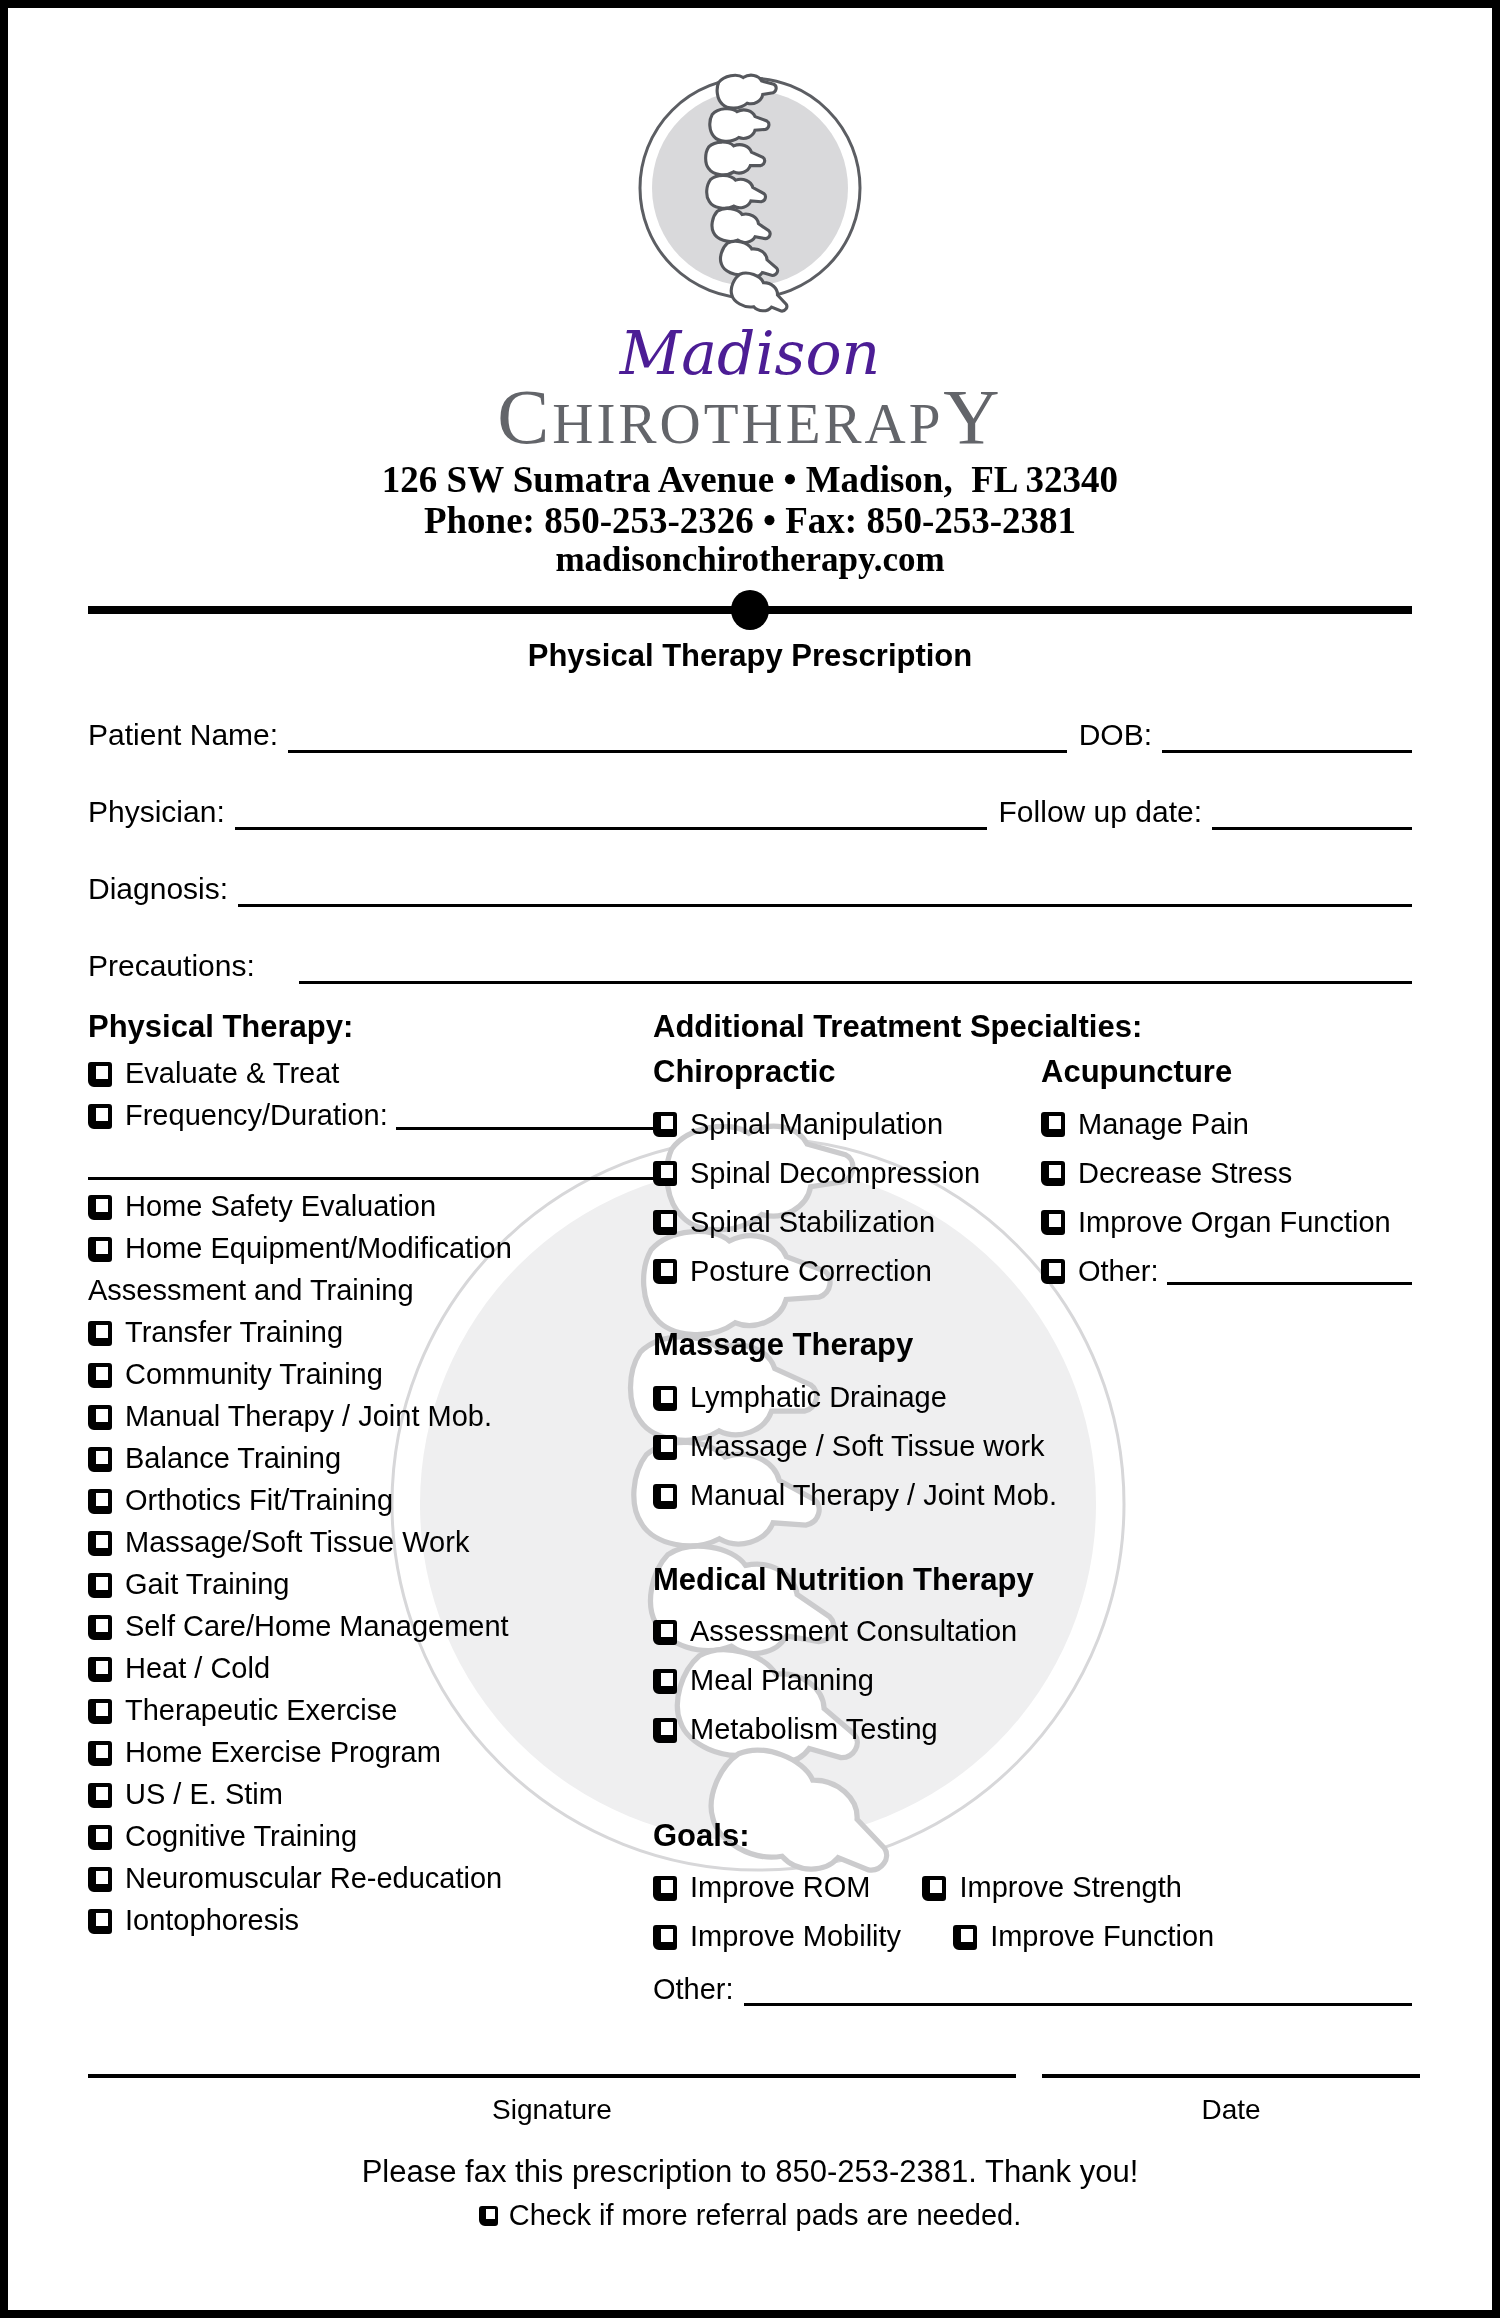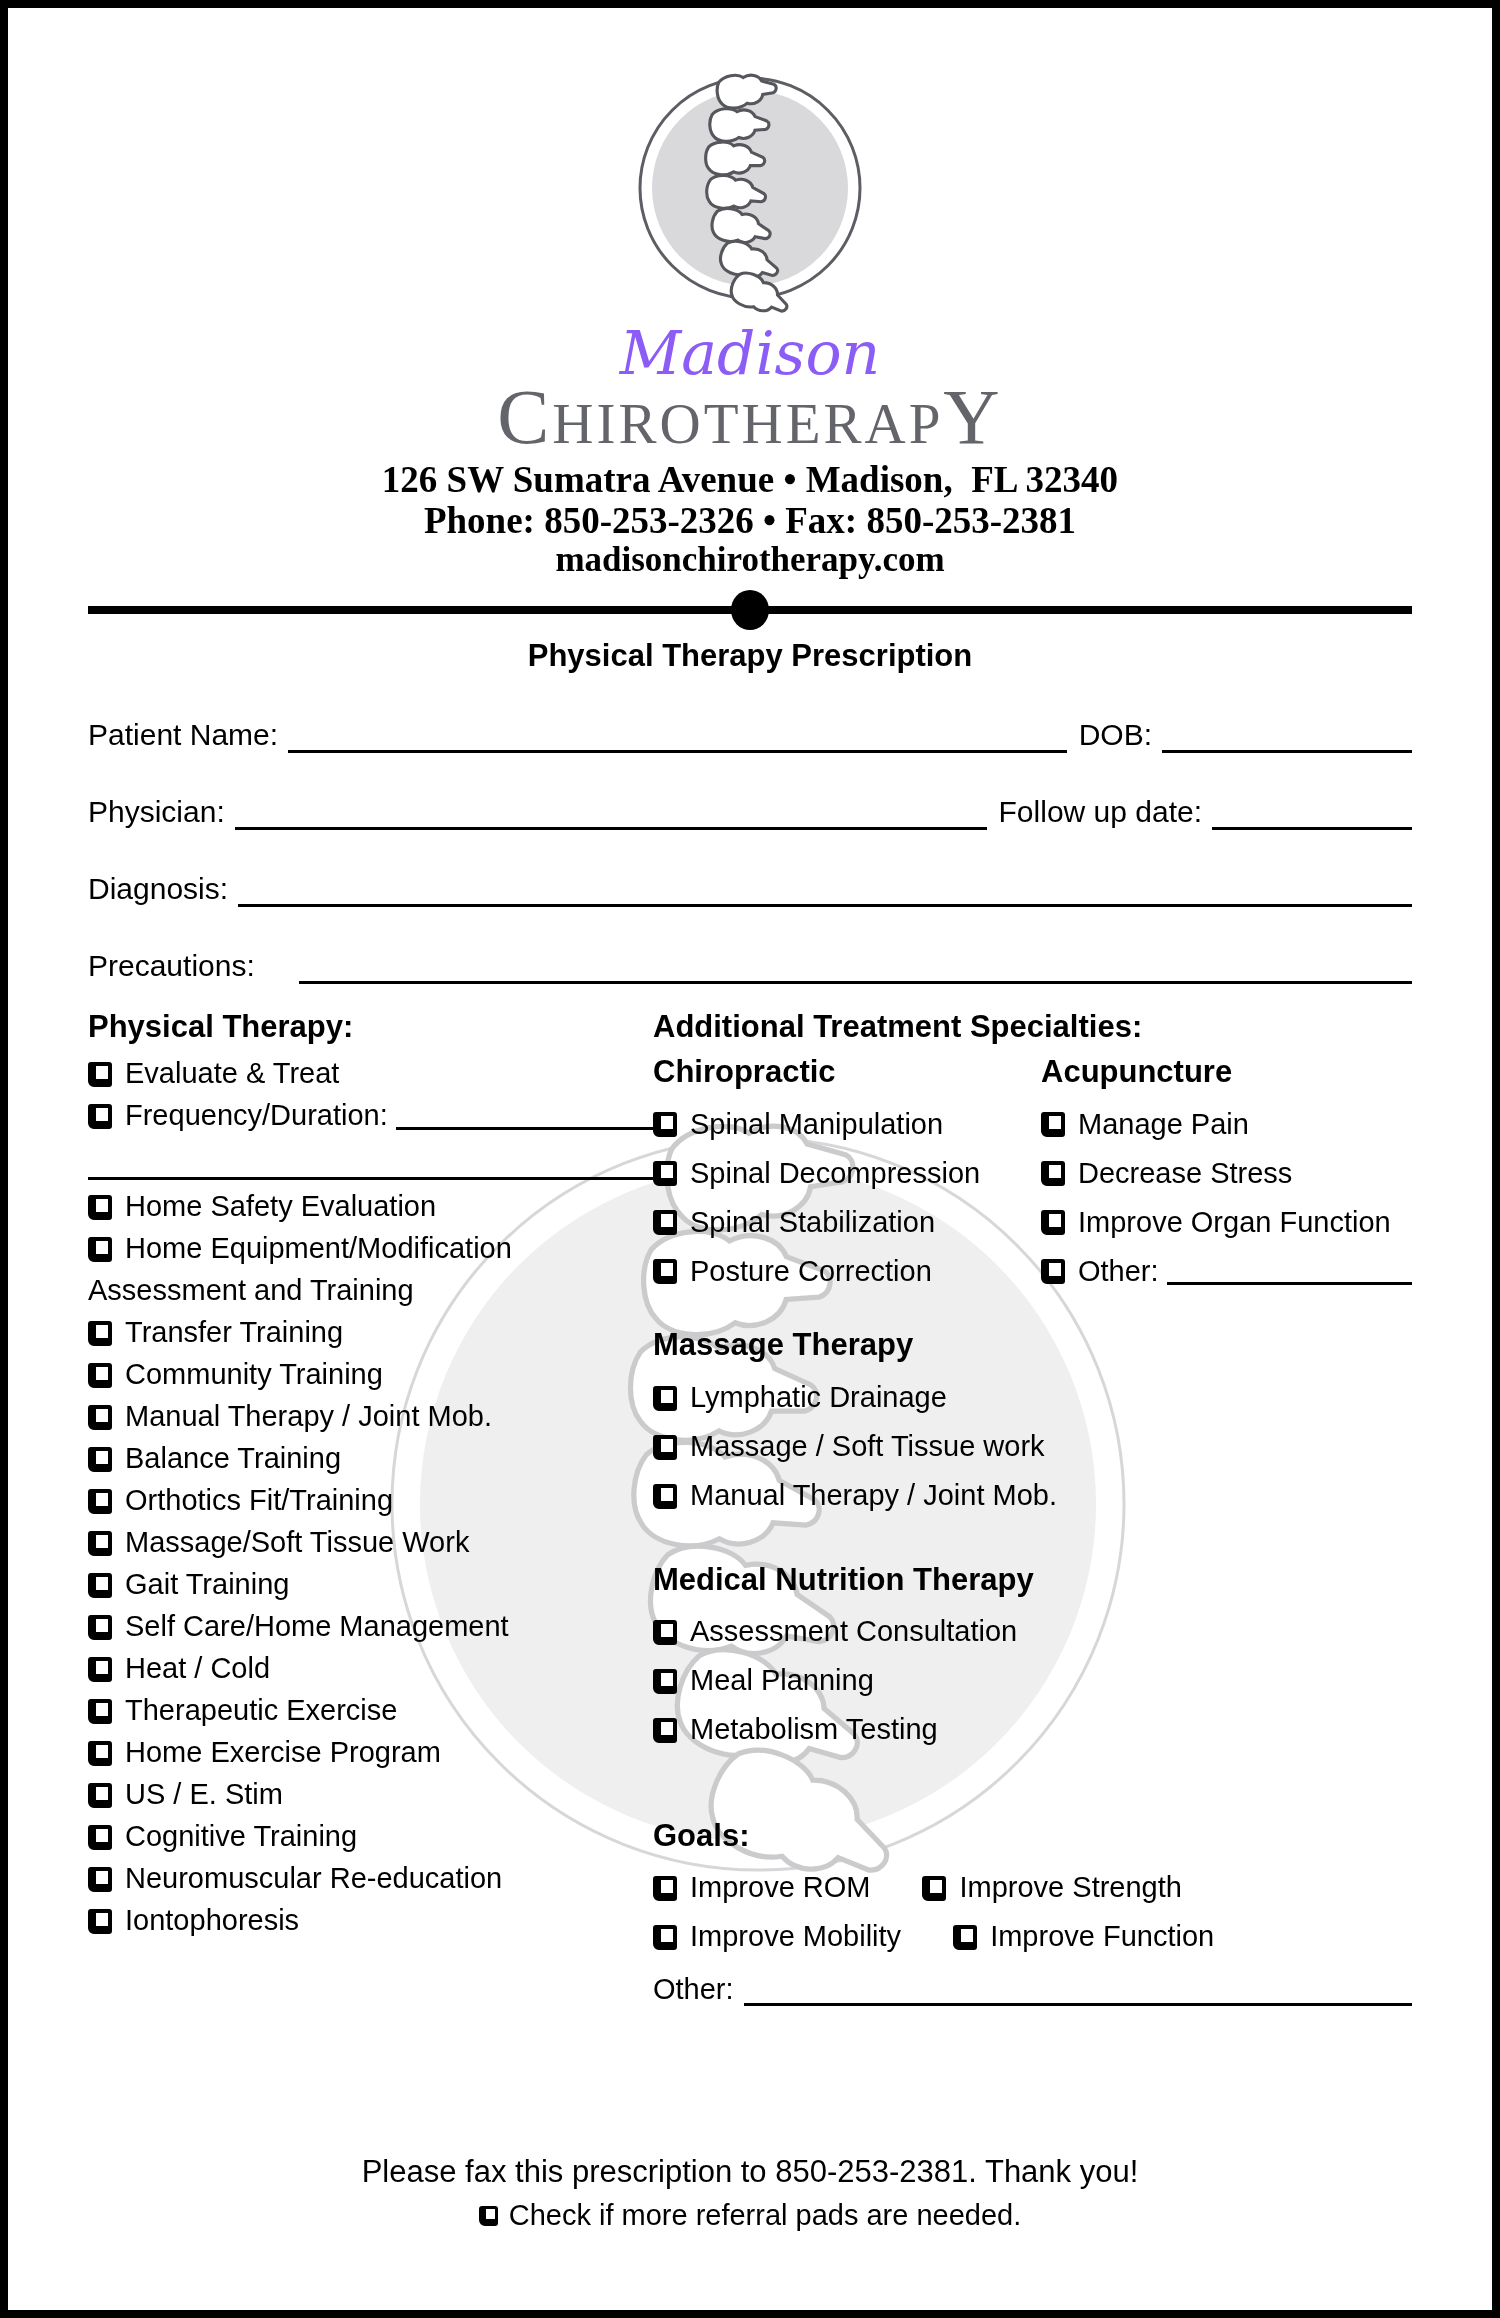--- a/index.html
+++ b/index.html
@@ -13,21 +13,21 @@
     color:#000;
     overflow:hidden;
   }
   .layer{position:relative;z-index:1;}
 
   
   .header{text-align:center;padding-top:64px;}
   .logo{display:block;margin:0 auto;}
   .script-name{
     font-family:"DejaVu Serif",serif;font-style:italic;
-    font-size:60px;line-height:1.1;color:#8b5cf6;margin-top:-4px;
+    font-size:60px;line-height:1.1;color:#4c1d95;margin-top:-4px;
   }
   .caps-name{
     font-family:"Liberation Serif",serif;color:#63656a;
     letter-spacing:3px;line-height:0.95;margin-top:-6px;
   }
   .cap-big{font-size:78px;}
   .cap-mid{font-size:57px;}
   .addr-block{margin-top:6px;font-family:"Liberation Serif",serif;font-weight:bold;color:#000;}
   .addr{font-size:37px;line-height:1.1;white-space:pre-wrap;}
   .phone{font-size:37px;line-height:1.1;}
@@ -399,20 +399,30 @@
             </div>
           </div>
         <div class="other-row">
           <span class="flabel">Other:</span>
           <span class="fline grow"></span>
         </div>
       </div>
     </div>
   </div>
 
+  <div class="sig">
+    <div class="sig-lines">
+      <span class="sig-line1"></span>
+      <span class="sig-line2"></span>
+    </div>
+    <div class="sig-labels">
+      <span class="sig-lab1">Signature</span>
+      <span class="sig-lab2">Date</span>
+    </div>
+  </div>
 
   <div class="footer">
     <div class="fax">Please fax this prescription to 850-253-2381. Thank you!</div>
     <div class="ref">
       <span class="cb cb-sm"></span>
       <span>Check if more referral pads are needed.</span>
     </div>
   </div>
 
 </div>

